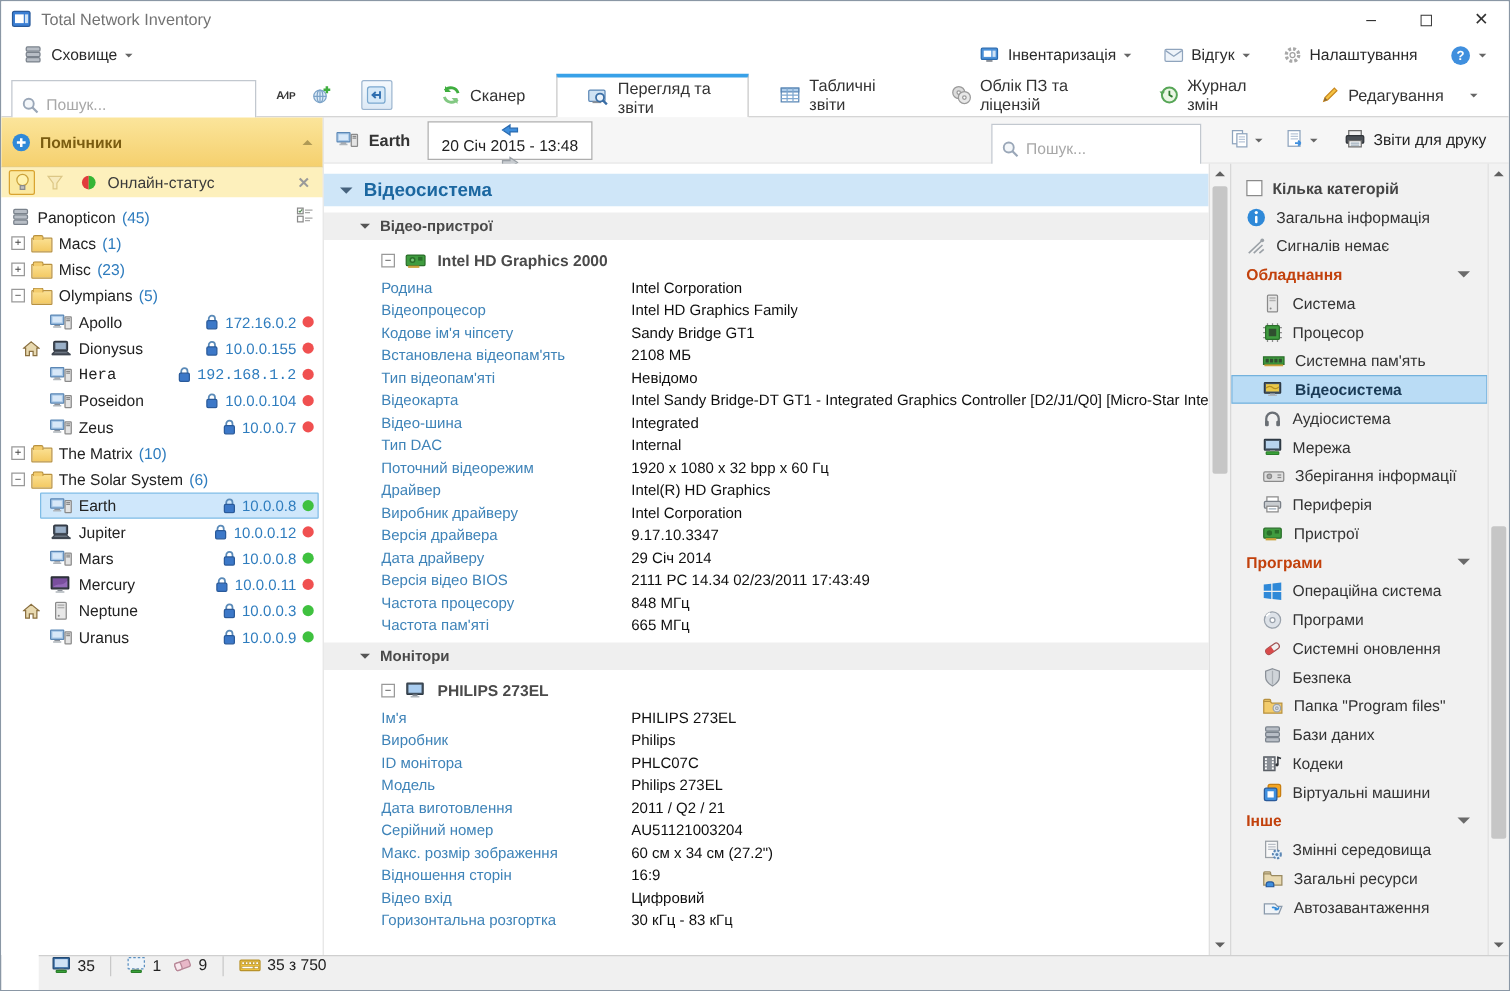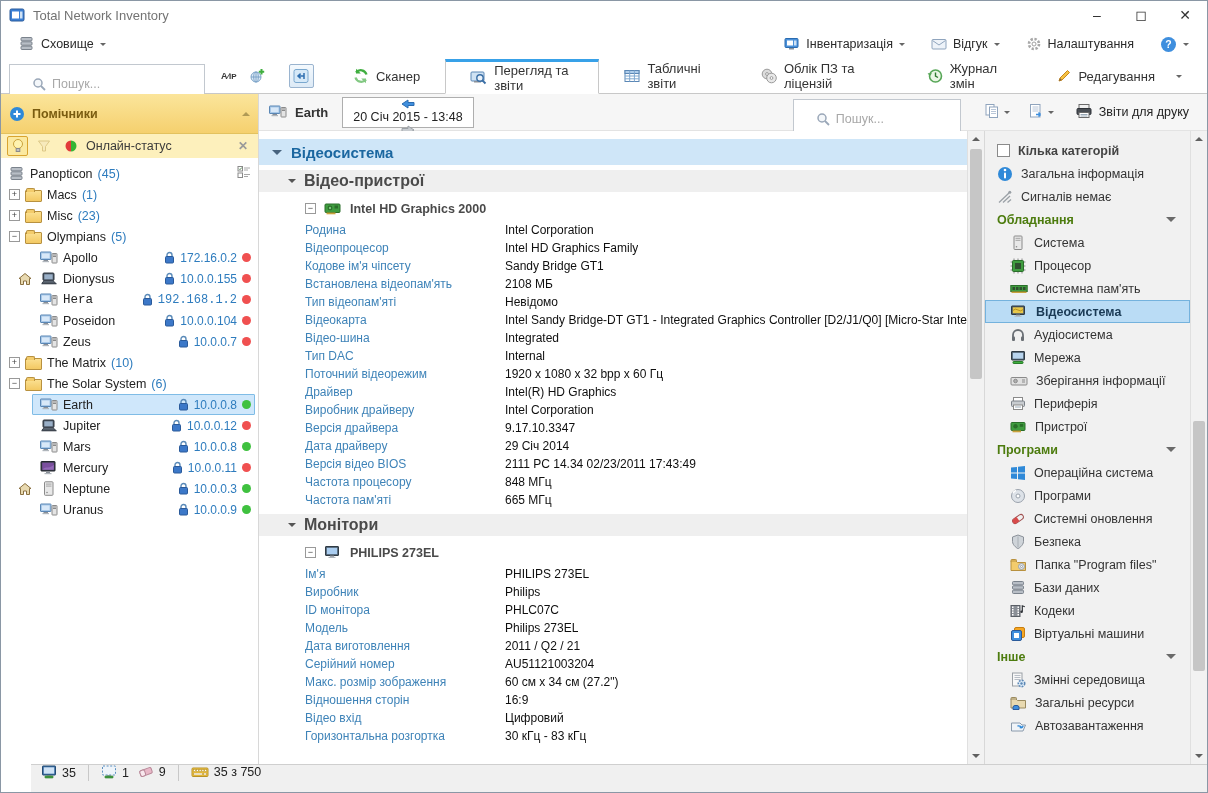--- a/index.html
+++ b/index.html
@@ -16,21 +16,21 @@
 
 
 .menubar { height:30px; display:flex; align-items:center; padding:0 10px; background:#fff; }
 .menu-item { display:flex; align-items:center; gap:6px; padding:3px 8px; font-size:12.5px; color:#2a2a2a; }
 .menu-right { margin-left:auto; display:flex; align-items:center; gap:10px; }
 .caret { width:0; height:0; border:3.5px solid transparent; border-top-color:#666; margin-top:4px; }
 
 
 .tabbar { height:35px; display:flex; align-items:stretch; border-bottom:1px solid #c8c8c8; background:#fff; padding-left:8px; }
 .searchbox { display:flex; align-items:center; gap:6px; border:1px solid #c2c8cf; background:#fff; width:196px; height:40px;
-             margin:5px 10px 0 0; padding:0 22px; align-self:flex-start; }
+             margin:5px 10px 0 0; padding:0 7px; align-self:flex-start; }
 .searchbox input { border:none; outline:none; flex:1; font:12.5px "Liberation Sans",sans-serif; color:#333; min-width:0; background:transparent; }
 .searchbox input::placeholder { color:#a8a8a8; }
 .aip { font-size:9px; font-weight:bold; color:#3a3a3a; line-height:1; }
 .aip .ipp { color:#333; }
 .tool-ic { display:flex; align-items:center; padding:0 6px; }
 .panel-toggle { width:28px; height:24px; align-self:center; display:flex; align-items:center; justify-content:center;
                 border:1px solid #9ab4cf; background:linear-gradient(#f4f9fd,#ddeaf6); border-radius:2px; margin:0 14px 0 18px; }
 .tab { display:flex; align-items:center; gap:7px; padding:0 24px; font-size:13px; color:#333; border:1px solid transparent; }
 .tab.active { background:#fff; border-color:#c8c8c8; border-top:3px solid #38a1e8; border-bottom-color:#fff; margin-bottom:-1px; }
 
@@ -81,40 +81,40 @@
 .rb-btn { display:flex; align-items:center; gap:4px; padding:0 5px; }
 .print-btn { display:flex; align-items:center; gap:6px; font-size:12.5px; color:#222; padding:0 8px; }
 
 .mainrow { flex:1; display:flex; min-height:0; }
 .content { flex:1; background:#fff; overflow:hidden; padding-top:8px; min-width:0; }
 .band { height:26px; background:#cfe6f8; display:flex; align-items:center; gap:9px; padding-left:13px; }
 .band-tri { width:0; height:0; border:5px solid transparent; border-top-color:#47637e; margin-top:5px; }
 .band-title { font-size:15px; font-weight:bold; color:#1b67a0; }
 .subband { height:22px; background:#efefef; margin:5px 0 4px 0; display:flex; align-items:center; gap:8px; padding-left:29px; }
 .sub-tri { width:0; height:0; border:4.5px solid transparent; border-top-color:#555; margin-top:4px; }
-.sub-title { font-size:16px; font-weight:bold; color:#4a4a4a; }
+.sub-title { font-size:12px; font-weight:bold; color:#4a4a4a; }
 .devrow { height:25px; display:flex; align-items:center; gap:8px; padding-left:46px; }
 .devname { font-size:12.5px; font-weight:bold; color:#4a4a4a; }
 .frow { height:18px; display:flex; align-items:center; white-space:nowrap; overflow:hidden; }
 .flabel { color:#3e83b8; width:200px; margin-left:46px; flex:0 0 auto; overflow:hidden; }
 .fvalue { color:#0f0f0f; overflow:hidden; text-overflow:clip; }
 
 
 .vsb { width:17px; background:#f2f2f2; border-left:1px solid #e0e0e0; position:relative; flex:0 0 auto; }
 .sb-btn { position:absolute; left:0; width:100%; height:16px; display:flex; align-items:center; justify-content:center; }
 .sb-btn.top { top:0; } .sb-btn.bot { bottom:0; }
 .arr-up { width:0; height:0; border:4px solid transparent; border-bottom-color:#606060; margin-bottom:4px; }
 .arr-dn { width:0; height:0; border:4px solid transparent; border-top-color:#606060; margin-top:4px; }
 .sb-thumb { position:absolute; left:2px; right:2px; background:#c6c6c6; border-radius:2px; }
 
 
 .rightpanel { width:206px; background:#f1f1f1; border-left:1px solid #d8d8d8; padding-top:8px; overflow:hidden; }
 .crow { height:23px; display:flex; align-items:center; gap:8px; padding-left:12px; font-size:12.5px; color:#333; position:relative; }
 .crow.child { padding-left:25px; }
-.crow.header { font-weight:bold; color:#4d7c0f; }
+.crow.header { font-weight:bold; color:#c2410c; }
 .crow.header .caret { position:absolute; right:14px; border-width:5px; border-top-color:#6a6a6a; }
 .crow.selected { background:#badcf5; box-shadow:inset 0 0 0 1px #74b2dd; font-weight:bold; color:#1a3a55; }
 .crow.multi { font-weight:bold; color:#444; }
 .cb { width:13px; height:13px; background:#fff; border:1px solid #8a8a8a; flex:0 0 auto; }
 
 
 .statusbar { height:28px; background:#f0f0f0; border-top:1px solid #cfcfcf; display:flex; align-items:flex-start; padding:0 10px; gap:9px;margin-left:30px; }
 .sb-item { display:flex; align-items:center; gap:5px; font-size:12.5px; color:#222; }
 .sb-sep { width:1px; height:16px; background:#c8c8c8; margin:0 3px; }
 </style>

